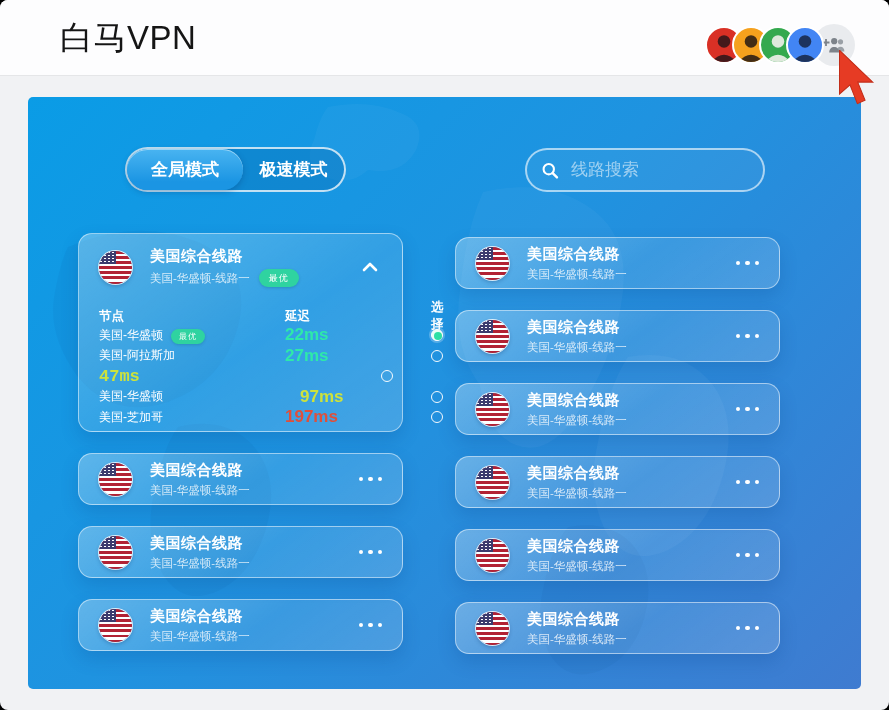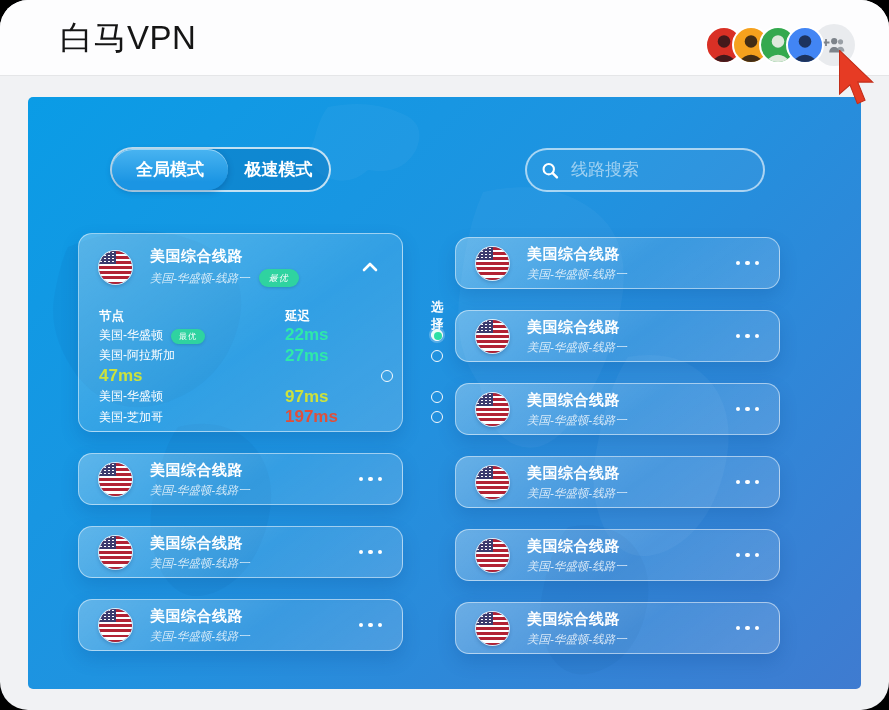--- a/index.html
+++ b/index.html
@@ -1,36 +1,36 @@
 <!DOCTYPE html>
 <html><head>
 <meta charset="utf-8">
 <style>
   html,body{margin:0;padding:0;background:#000;}
   *{box-sizing:border-box;font-family:"Liberation Sans","DejaVu Sans",sans-serif;}
-  .page{position:relative;width:889px;height:710px;border-radius:28px;overflow:hidden;background:#f1f2f4;}
+  .page{position:relative;width:889px;height:710px;border-radius:8px;overflow:hidden;background:#f1f2f4;}
 
   
   .header{position:absolute;left:0;top:0;right:0;height:76px;background:#fdfdfe;border-bottom:1px solid #e5e6e8;}
   .app-title{position:absolute;left:60px;top:50%;transform:translateY(-50%);font-size:33px;letter-spacing:.5px;color:#151515;}
   .avatars{position:absolute;right:34px;top:24px;height:42px;display:flex;align-items:center;}
   .avatar{width:38px;height:38px;border-radius:50%;border:2px solid #fff;margin-left:-11px;position:relative;overflow:hidden;flex:none;}
   .avatar svg{position:absolute;left:0;top:0;width:100%;height:100%;}
   .avatar-add{width:42px;height:42px;border-radius:50%;background:#e9ebee;margin-left:-11px;display:flex;align-items:center;justify-content:center;flex:none;}
 
   
   .cursor{position:absolute;left:836px;top:50px;width:42px;height:60px;z-index:50;pointer-events:none;}
 
   
   .panel{position:absolute;left:28px;top:97px;width:833px;height:592px;border-radius:5px;overflow:hidden;
          background:linear-gradient(135deg,#0a9ce6 0%,#1f93e0 45%,#3f7bd0 100%);}
   .map{position:absolute;inset:0;width:100%;height:100%;opacity:.55;}
 
   
-  .tabs{position:absolute;left:82px;top:50px;width:221px;height:45px;border-radius:23px;
+  .tabs{position:absolute;left:97px;top:50px;width:221px;height:45px;border-radius:23px;
         border:2px solid rgba(255,255,255,.75);background:rgba(6,100,170,.30);display:flex;align-items:stretch;}
   .tab{display:flex;align-items:center;justify-content:center;color:#fff;font-size:17px;font-weight:bold;cursor:pointer;}
   .tab-selected{width:116px;border-radius:22px;background:linear-gradient(180deg,#49b4f1 0%,#1b95e3 80%);
         box-shadow:0 2px 6px rgba(0,50,110,.30), inset 0 1px 0 rgba(255,255,255,.45);}
   .tab-plain{flex:1;}
 
   
   .search{position:absolute;left:497px;top:51px;width:240px;height:44px;border-radius:22px;
           border:2px solid rgba(255,255,255,.6);background:rgba(255,255,255,.05);
           display:flex;align-items:center;padding:0 14px;}
@@ -40,21 +40,21 @@
   
   .col{position:absolute;width:325px;display:flex;flex-direction:column;gap:21px;}
   .col-left{left:50px;top:136px;}
   .col-right{left:427px;top:140px;}
   .card{border-radius:14px;border:1px solid rgba(255,255,255,.5);
         background:linear-gradient(145deg,rgba(255,255,255,.30),rgba(255,255,255,.10) 55%,rgba(255,255,255,.16));
         box-shadow:0 8px 18px rgba(8,55,125,.18);}
   .card-collapsed{height:52px;display:flex;align-items:center;padding:0 20px;cursor:pointer;}
   .card-head-text{margin-left:18px;}
   .card-title{color:#fff;font-size:15px;font-weight:bold;letter-spacing:.5px;}
-  .card-sub{color:rgba(255,255,255,.78);font-size:11.5px;margin-top:3px;display:flex;align-items:center;font-style:italic;}
+  .card-sub{color:rgba(255,255,255,.78);font-size:11.5px;margin-top:3px;display:flex;align-items:center;}
   .dots{margin-left:auto;display:flex;gap:5px;cursor:pointer;padding:6px 0;}
   .dots i{width:4.5px;height:4.5px;border-radius:50%;background:#fff;display:block;}
 
   
   .flag{position:relative;width:33px;height:33px;border-radius:50%;overflow:hidden;flex:none;
         background:repeating-linear-gradient(180deg,#b22234 0 2.6px,#ffffff 2.6px 5.1px);
         box-shadow:0 0 0 1px rgba(255,255,255,.8), 0 2px 4px rgba(0,40,90,.3);}
   .flag .canton{position:absolute;left:0;top:0;width:52%;height:42%;background:#3c3b6e;
         background-image:radial-gradient(#fff .7px,transparent .8px);background-size:4px 3px;}
 
@@ -198,32 +198,32 @@
       <span>美国-阿拉斯加</span>
 
     </div>
     <div class="latency" style="color: rgb(46, 233, 169);">27ms</div>
     <div class="c-sel">
       <div class="radio"></div>
     </div>
   </div>
 
   <div class="trow">
-    <div class="latency" style="color: rgb(205, 226, 60);">47ms</div>
+    <div class="latency" style="color: rgb(205, 226, 60); font-family: Liberation Mono, monospace;">47ms</div>
     <div class="c-sel">
       <div class="radio"></div>
     </div>
   </div>
 
   <div class="trow">
     <div class="node-name">
       <span>美国-华盛顿</span>
 
     </div>
-    <div class="latency" style="color: rgb(205, 226, 60);">97ms</div>
+    <div class="latency" style="color: rgb(205, 226, 60); margin-left: 15px;">97ms</div>
     <div class="c-sel">
       <div class="radio"></div>
     </div>
   </div>
 
   <div class="trow">
     <div class="node-name">
       <span>美国-芝加哥</span>
 
     </div>

